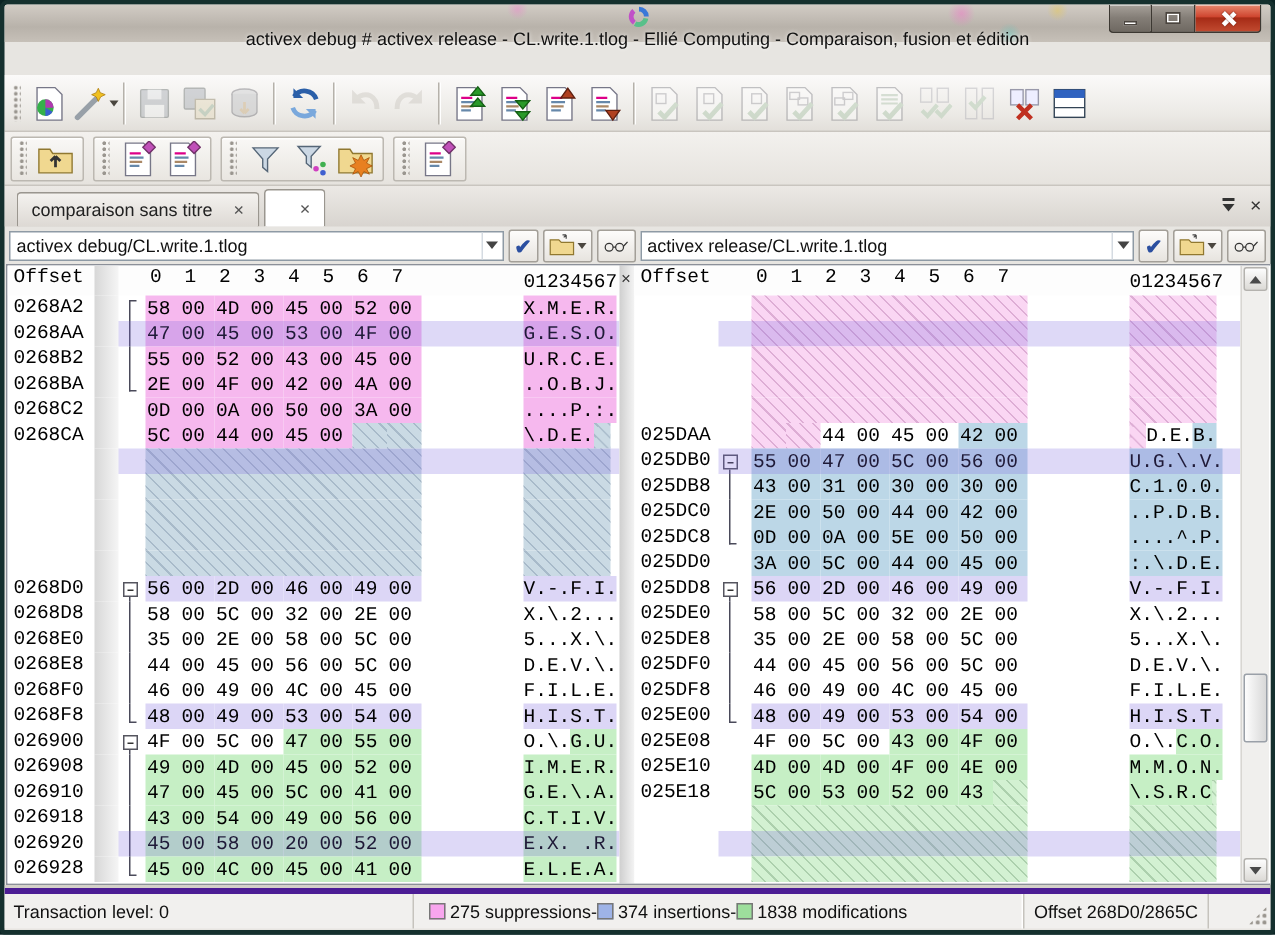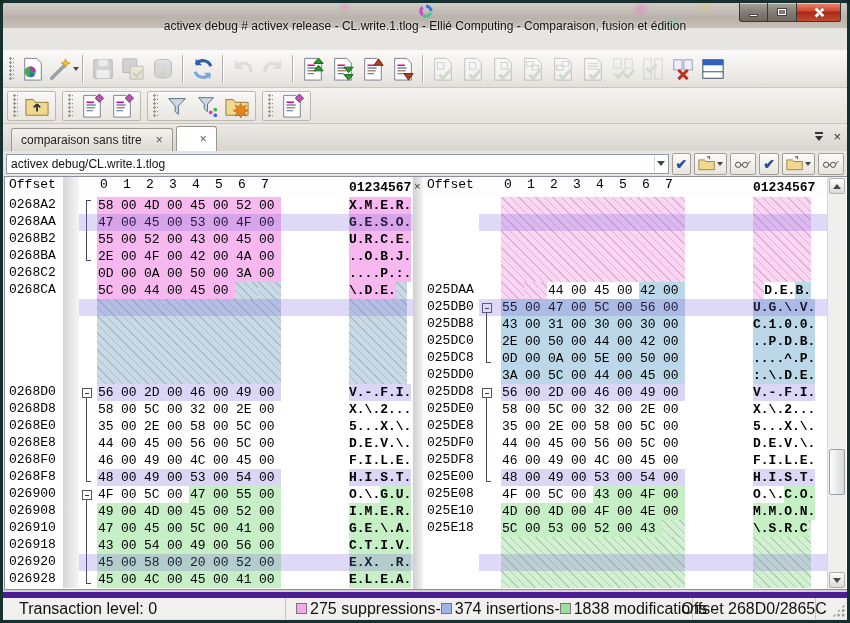--- a/index.html
+++ b/index.html
@@ -98,21 +98,21 @@
   .pane-right .off{width:56px;}
   .gstrip{flex:none;width:16px;height:100%;background:linear-gradient(90deg,#d7d7d7,#f5f5f5);}
   .mg{flex:none;position:relative;height:100%;}
   .pane-left .mg{width:18px;}
   .pane-right .mg{width:22px;}
   .hex{flex:none;width:184px;height:100%;display:flex;}
   .cell{flex:none;width:23px;height:100%;display:flex;align-items:center;padding-left:1px;}
   .hcol{flex:none;width:23px;text-align:left;padding-left:3px;}
   .spc{flex:none;width:68px;height:100%;}
   .asc{flex:none;width:58px;height:100%;display:flex;}
-  .aseg{height:100%;display:flex;align-items:center;white-space:pre;font-weight:bold;}
+  .aseg{height:100%;display:flex;align-items:center;white-space:pre;}
   .gapblk{width:100%;height:100%;}
 
   
   .c-w{background:transparent;}
   .c-p{background:#f6b8ee;}
   .c-b2{background:#bcd7e7;}
   .c-g{background:#c6efc5;}
   .c-v{background:#dcd6f6;}
   .c-hp{background:repeating-linear-gradient(45deg,rgba(198,140,188,.55) 0 1px,transparent 1px 6px),#fad6f3;}
   .c-hb{background:repeating-linear-gradient(45deg,rgba(140,160,180,.55) 0 1px,transparent 1px 6px),#cadae4;}
@@ -137,21 +137,21 @@
     border:1px solid #b4b2ae;border-radius:2px;display:flex;align-items:center;justify-content:center;}
   .sarr.up{top:1px;} .sarr.down{bottom:1px;}
   .sarr.up::after{content:"";width:0;height:0;border-left:4px solid transparent;border-right:4px solid transparent;border-bottom:5px solid #4a4a4a;}
   .sarr.down::after{content:"";width:0;height:0;border-left:4px solid transparent;border-right:4px solid transparent;border-top:5px solid #4a4a4a;}
   .sthumb{position:absolute;left:1px;right:1px;top:272px;height:46px;border:1px solid #9aa0a8;border-radius:2px;
     background:linear-gradient(90deg,#fdfdfd,#d8d8d8);}
 
   
   .strip{position:absolute;left:0;right:0;top:587px;height:2px;background:#d4d1ca;}
   .statusbar{position:absolute;left:0;right:0;top:589px;height:27px;background:#f1f0ee;
-    border-top:6px solid #4c1d95;display:flex;align-items:center;font-size:16px;color:#111;padding-left:10px;}
+    border-top:4px solid #4c1d95;display:flex;align-items:center;font-size:12px;color:#111;}
   .ss{height:100%;display:flex;align-items:center;white-space:nowrap;}
   .s1{width:272px;padding-left:6px;}
   .s2{width:407px;padding-left:10px;border-left:1px solid #c6c3bd;box-shadow:-1px 0 0 #fff inset;}
   .s3{width:124px;justify-content:center;border-left:1px solid #c6c3bd;border-right:1px solid #c6c3bd;}
   .lsq{width:11px;height:11px;border:1px solid #777;margin-right:3px;flex:none;}
   .grip{position:absolute;right:2px;bottom:2px;width:13px;height:13px;
     background-image:radial-gradient(circle at 2px 2px,#9a968f 1.2px,transparent 1.6px);background-size:4.5px 4.5px;
     clip-path:polygon(100% 0,100% 100%,0 100%);}
 </style>
 </head>
@@ -537,20 +537,24 @@
         </svg>
       <span class="ddarrow"></span>
     </button>
     <button class="pbtn">
       <svg viewBox="0 0 22 12">
           <circle cx="5" cy="7" r="3.2" fill="none" stroke="#333"></circle>
           <circle cx="13.5" cy="7" r="3.2" fill="none" stroke="#333"></circle>
           <path d="M8.2 7h2.1M16.7 6.2l3.3-3.6" stroke="#333" fill="none"></path>
         </svg>
     </button>
+    <div class="combo">
+      <input value="activex release/CL.write.1.tlog" style="">
+      <span class="cbarr"></span>
+    </div>
     <button class="pbtn">
         <span class="chk">✔</span>
       </button>
     <button class="pbtn">
       <svg viewBox="0 0 22 18">
           <path d="M1 4h7l2 2h10v10H1z" fill="#f0d890" stroke="#907830"></path>
           <path d="M12 2l2-2m0 0v3m0-3h-3" stroke="#4a4a4a" fill="none"></path>
         </svg>
       <span class="ddarrow"></span>
     </button>

